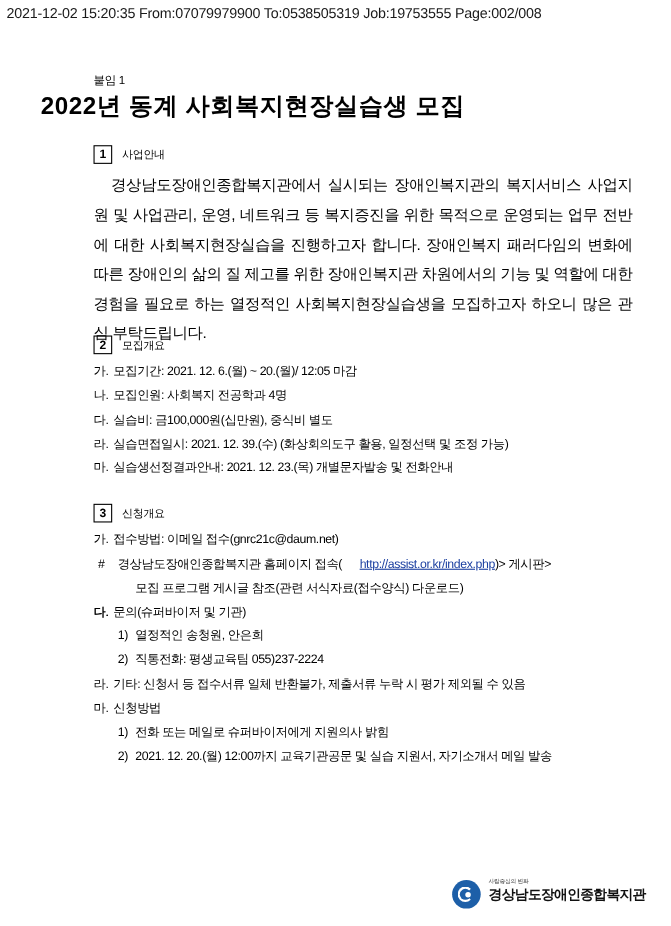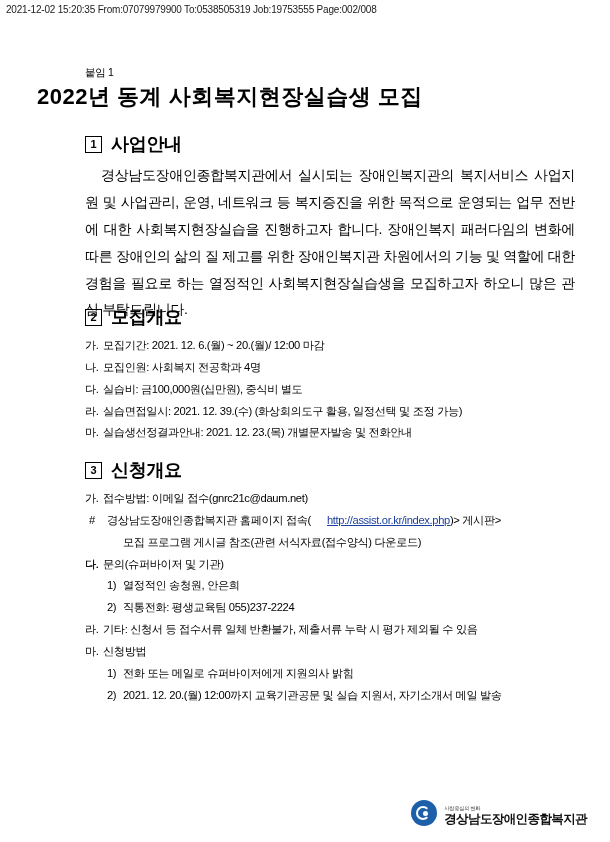--- a/index.html
+++ b/index.html
@@ -13,21 +13,21 @@
     font-family: "Liberation Sans", sans-serif;
     color: #000000;
     position: relative;
     overflow: hidden;
   }
   .fax-header {
     position: absolute;
     top: 4px;
     left: 6px;
     font-family: "Liberation Sans", sans-serif;
-    font-size: 10px;
+    font-size: 13px;
     letter-spacing: -0.2px;
     color: #1a1a1a;
     white-space: nowrap;
   }
   .page {
     position: absolute;
     top: 0;
     left: 0;
     width: 610px;
     height: 842px;
@@ -70,22 +70,22 @@
     height: 17px;
     border: 1.1px solid #000;
     font-size: 11px;
     font-weight: bold;
     display: flex;
     align-items: center;
     justify-content: center;
     box-sizing: border-box;
   }
   .sec-title {
-    font-size: 18px;
-    font-weight: bold;
+    font-size: 10px;
+    font-weight: normal;
     letter-spacing: -0.3px;
   }
   .body-text {
     font-size: 14px;
     line-height: 1.92;
     letter-spacing: -0.35px;
     text-align: justify;
     margin: 0;
   }
   .body-text .indent {
@@ -145,21 +145,21 @@
     padding-left: 16px;
   }
   #section1 { top: 132px; }
   #section2 { top: 305px; }
   #section3 { top: 458px; }
   .footer {
     position: absolute;
     bottom: 16px;
     right: 42px;
     display: flex;
-    align-items: flex-end;
+    align-items: flex-start;
     gap: 7px;
   }
   .footer-mark {
     width: 26px;
     height: 26px;
     border-radius: 50%;
     background: #1d5fa8;
     position: relative;
     flex: none;
   }
@@ -217,21 +217,21 @@
     </div>
     <p class="body-text"><span class="indent"></span><span>경상남도장애인종합복지관에서 실시되는 장애인복지관의 복지서비스 사업지원 및 사업관리, 운영, 네트워크 등 복지증진을 위한 목적으로 운영되는 업무 전반에 대한 사회복지현장실습을 진행하고자 합니다. 장애인복지 패러다임의 변화에 따른 장애인의 삶의 질 제고를 위한 장애인복지관 차원에서의 기능 및 역할에 대한 경험을 필요로 하는 열정적인 사회복지현장실습생을 모집하고자 하오니 많은 관심 부탁드립니다.</span></p>
   </div>
 
   <div class="section" id="section2">
     <div class="sec-head">
       <div class="sec-num">2</div>
       <div class="sec-title">모집개요</div>
     </div>
     <ul class="list">
-      <li><span class="mk">가.</span><span>모집기간: 2021. 12. 6.(월) ~ 20.(월)/ 12:00 마감</span></li>
+      <li><span class="mk">가.</span><span>모집기간: 2021. 12. 6.(월) ~ 20.(월)/ 12:05 마감</span></li>
       <li><span class="mk">나.</span><span>모집인원: 사회복지 전공학과 4명</span></li>
       <li><span class="mk">다.</span><span>실습비: 금100,000원(십만원), 중식비 별도</span></li>
       <li><span class="mk">라.</span><span>실습면접일시: 2021. 12. 39.(수) (화상회의도구 활용, 일정선택 및 조정 가능)</span></li>
       <li><span class="mk">마.</span><span>실습생선정결과안내: 2021. 12. 23.(목) 개별문자발송 및 전화안내</span></li>
     </ul>
   </div>
 
   <div class="section" id="section3">
     <div class="sec-head">
       <div class="sec-num">3</div>

